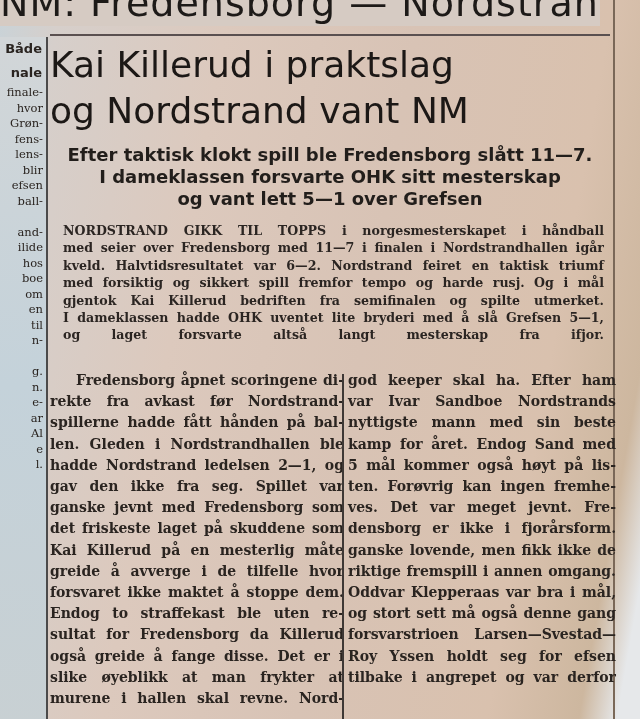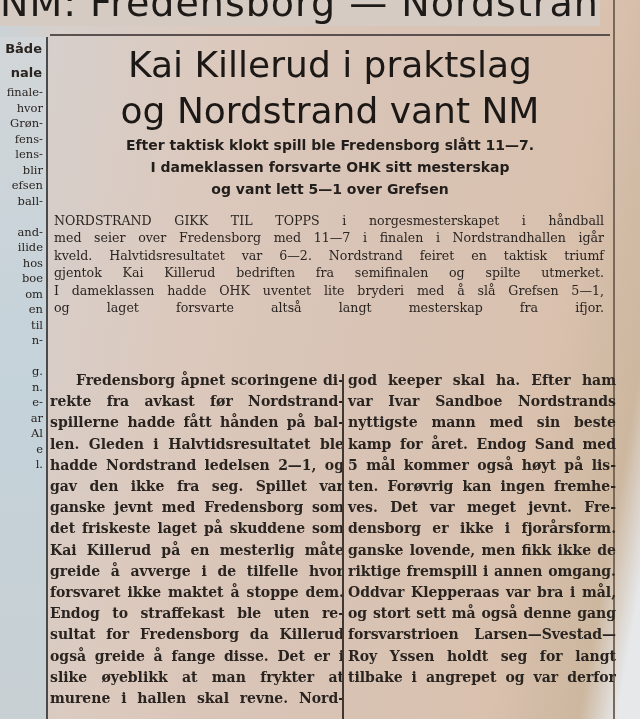--- a/index.html
+++ b/index.html
@@ -27,29 +27,29 @@
     }
     .left-col .lead { font-family: "DejaVu Sans", sans-serif; font-weight: bold; font-size: 13px; line-height: 24px; text-align: right; padding-right: 4px; }
     .left-col .ln { font-size: 11.5px; line-height: 15.5px; text-align: right; padding-right: 3px; white-space: nowrap; }
     .article {
       position: absolute; left: 50px; top: 34px; width: 560px; height: 690px;
       border-top: 2px solid #5a5050;
     }
     .right-rule { position: absolute; left: 613px; top: 0; width: 2px; height: 719px; background: #7a6858; }
     .headline {
       font-family: "DejaVu Sans", sans-serif; font-size: 36px; line-height: 46px;
-      text-align: center; color: #1c1816; margin-top: 6px;
+      text-align: left; color: #1c1816; margin-top: 6px;
     }
     .subhead {
-      font-family: "DejaVu Sans", sans-serif; font-weight: bold; font-size: 14px; line-height: 22px;
-      text-align: center; color: #221e1b; margin-top: 0;
+      font-family: "DejaVu Sans", sans-serif; font-weight: bold; font-size: 18px; line-height: 22px;
+      text-align: center; color: #221e1b; margin-top: 10px;
     }
     .lede {
-      font-size: 12.6px; line-height: 17.4px; font-weight: normal; text-align: justify;
-      margin: 12px 6px 0 4px; color: #2b2522;
+      font-size: 12.6px; line-height: 17.4px; font-weight: bold; text-align: justify;
+      margin: 12px 6px 0 13px; color: #2b2522;
     }
     .lede .line { display: block; white-space: nowrap; text-align: justify; text-align-last: justify; }
     .cols { position: absolute; top: 334px; left: 0; width: 560px; }
     .col {
       position: absolute; top: 0; font-size: 14px; line-height: 21.2px;
       font-weight: bold; color: #2a2420;
     }
     .col .line { display: block; white-space: nowrap; text-align: justify; text-align-last: justify; }
     .col-left { left: -10px; width: 294px; padding-left: 10px; }
     .col-right { left: 298px; width: 268px; }
@@ -106,31 +106,32 @@
     <div class="subhead">
       <div>Efter taktisk klokt spill ble Fredensborg slått 11—7.</div>
       <div>I dameklassen forsvarte OHK sitt mesterskap</div>
       <div>og vant lett 5—1 over Grefsen</div>
     </div>
 
     <div class="lede" id="lede">
         <span class="line">NORDSTRAND GIKK TIL TOPPS i norgesmesterskapet i håndball</span>
         <span class="line">med seier over Fredensborg med 11—7 i finalen i Nordstrandhallen igår</span>
         <span class="line">kveld. Halvtidsresultatet var 6—2. Nordstrand feiret en taktisk triumf</span>
+        <span class="line">med forsiktig og sikkert spill fremfor tempo og harde rusj. Og i mål</span>
         <span class="line">gjentok Kai Killerud bedriften fra semifinalen og spilte utmerket.</span>
         <span class="line">I dameklassen hadde OHK uventet lite bryderi med å slå Grefsen 5—1,</span>
         <span class="line last">og laget forsvarte altså langt mesterskap fra ifjor.</span>
       </div>
 
     <div class="cols">
       <div class="col col-left" id="col-left">
           <span class="line indent">Fredensborg åpnet scoringene di-</span>
           <span class="line">rekte fra avkast før Nordstrand-</span>
           <span class="line">spillerne hadde fått hånden på bal-</span>
-          <span class="line">len. Gleden i Halvtidsresultatet ble</span>
+          <span class="line">len. Gleden i Nordstrandhallen ble</span>
           <span class="line">hadde Nordstrand ledelsen 2—1, og</span>
           <span class="line">gav den ikke fra seg. Spillet var</span>
           <span class="line">ganske jevnt med Fredensborg som</span>
           <span class="line">det friskeste laget på skuddene som</span>
           <span class="line">Kai Killerud på en mesterlig måte</span>
           <span class="line">greide å avverge i de tilfelle hvor</span>
           <span class="line">forsvaret ikke maktet å stoppe dem.</span>
           <span class="line">Endog to straffekast ble uten re-</span>
           <span class="line">sultat for Fredensborg da Killerud</span>
           <span class="line">også greide å fange disse. Det er i</span>
@@ -145,18 +146,18 @@
           <span class="line">kamp for året. Endog Sand med</span>
           <span class="line">5 mål kommer også høyt på lis-</span>
           <span class="line">ten. Forøvrig kan ingen fremhe-</span>
           <span class="line">ves. Det var meget jevnt. Fre-</span>
           <span class="line">densborg er ikke i fjorårsform.</span>
           <span class="line">ganske lovende, men fikk ikke de</span>
           <span class="line">riktige fremspill i annen omgang.</span>
           <span class="line">Oddvar Klepperaas var bra i mål,</span>
           <span class="line">og stort sett må også denne gang</span>
           <span class="line">forsvarstrioen Larsen—Svestad—</span>
-          <span class="line">Roy Yssen holdt seg for langt</span>
+          <span class="line">Roy Yssen holdt seg for efsen</span>
           <span class="line">tilbake i angrepet og var derfor</span>
         </div>
     </div>
   </div>
 </div>
 
 </body></html>

